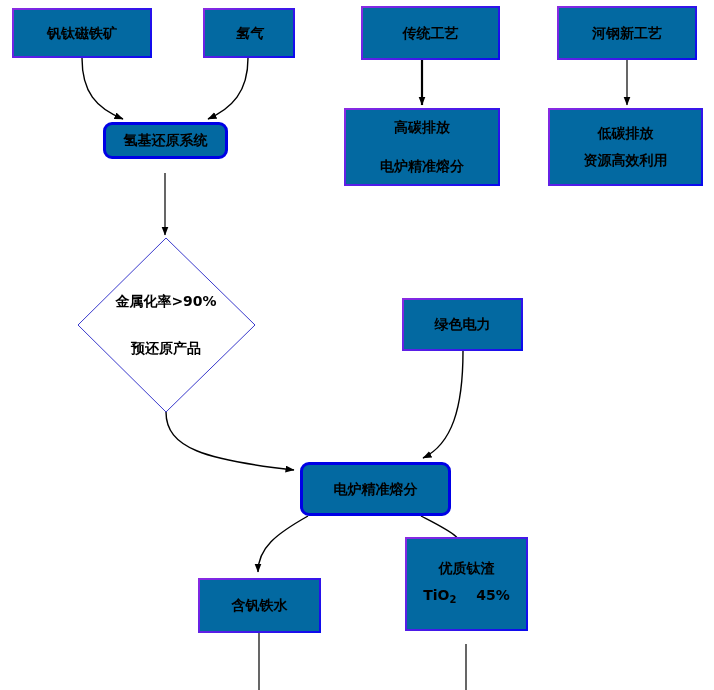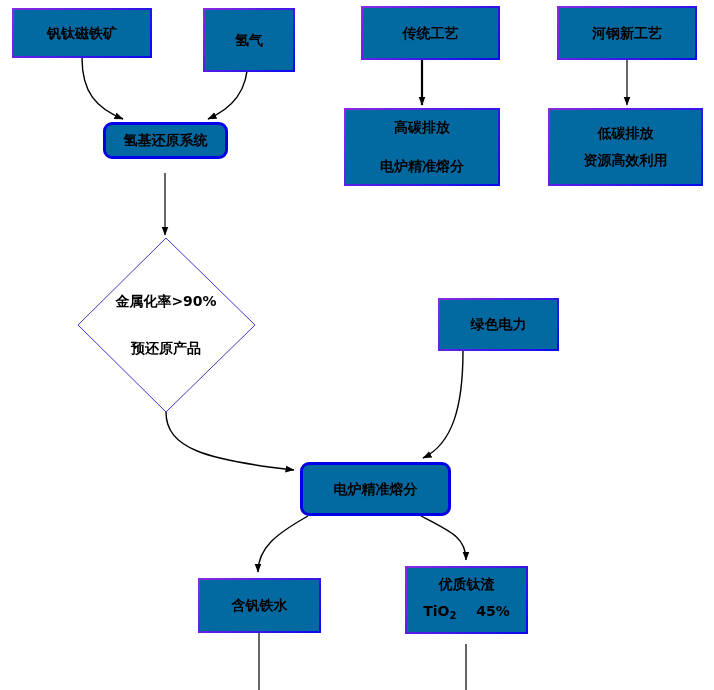--- a/index.html
+++ b/index.html
@@ -97,21 +97,21 @@
     <path class="edge" d="M 308 516 C 276 534, 258 548, 258 572" marker-end="url(#arrowhead)"></path>
     <path class="edge" d="M 421 516 C 452 532, 466 538, 466 560" marker-end="url(#arrowhead)"></path>
     <path class="edge thin" d="M 259 633 L 259 690"></path>
     <path class="edge thin" d="M 466 644 L 466 690"></path>
   </svg>
 
   <div class="node rect" style="left:12px; top:8px; width:140px; height:50px;">
     <span>钒钛磁铁矿</span>
   </div>
 
-  <div class="node rect" style="left:203px; top:8px; width:92px; height:64px;">
+  <div class="node rect" style="left:203px; top:8px; width:92px; height:50px;font-style:italic;">
     <span>氢气</span>
   </div>
 
   <div class="node rect" style="left:361px; top:6px; width:139px; height:54px;">
     <span>传统工艺</span>
   </div>
 
   <div class="node rect" style="left:557px; top:6px; width:140px; height:54px;">
     <span>河钢新工艺</span>
   </div>
@@ -128,32 +128,32 @@
   <div class="node rect" style="left:548px; top:108px; width:155px; height:78px;">
     <span>低碳排放</span>
     <span>资源高效利用</span>
   </div>
 
   <div class="node plain-text" style="left:86px; top:296px; width:160px; height:58px;">
     <span>金属化率&gt;90%</span>
     <span>预还原产品</span>
   </div>
 
-  <div class="node rect" style="left:402px; top:298px; width:121px; height:53px;margin-left:36px;">
+  <div class="node rect" style="left:402px; top:298px; width:121px; height:53px;">
     <span>绿色电力</span>
   </div>
 
   <div class="node rounded" style="left:300px; top:462px; width:151px; height:54px;">
     <span>电炉精准熔分</span>
   </div>
 
   <div class="node rect" style="left:198px; top:578px; width:123px; height:55px;">
     <span>含钒铁水</span>
   </div>
 
-  <div class="node rect" style="left:405px; top:566px; width:123px; height:68px;">
+  <div class="node rect" style="left:405px; top:537px; width:123px; height:94px;">
     <span>优质钛渣</span>
     <span>
       <span>TiO</span><span class="sub2">2</span><span class="tio2-suffix">45%</span>
     </span>
   </div>
 
 </div>
 
 </body></html>

